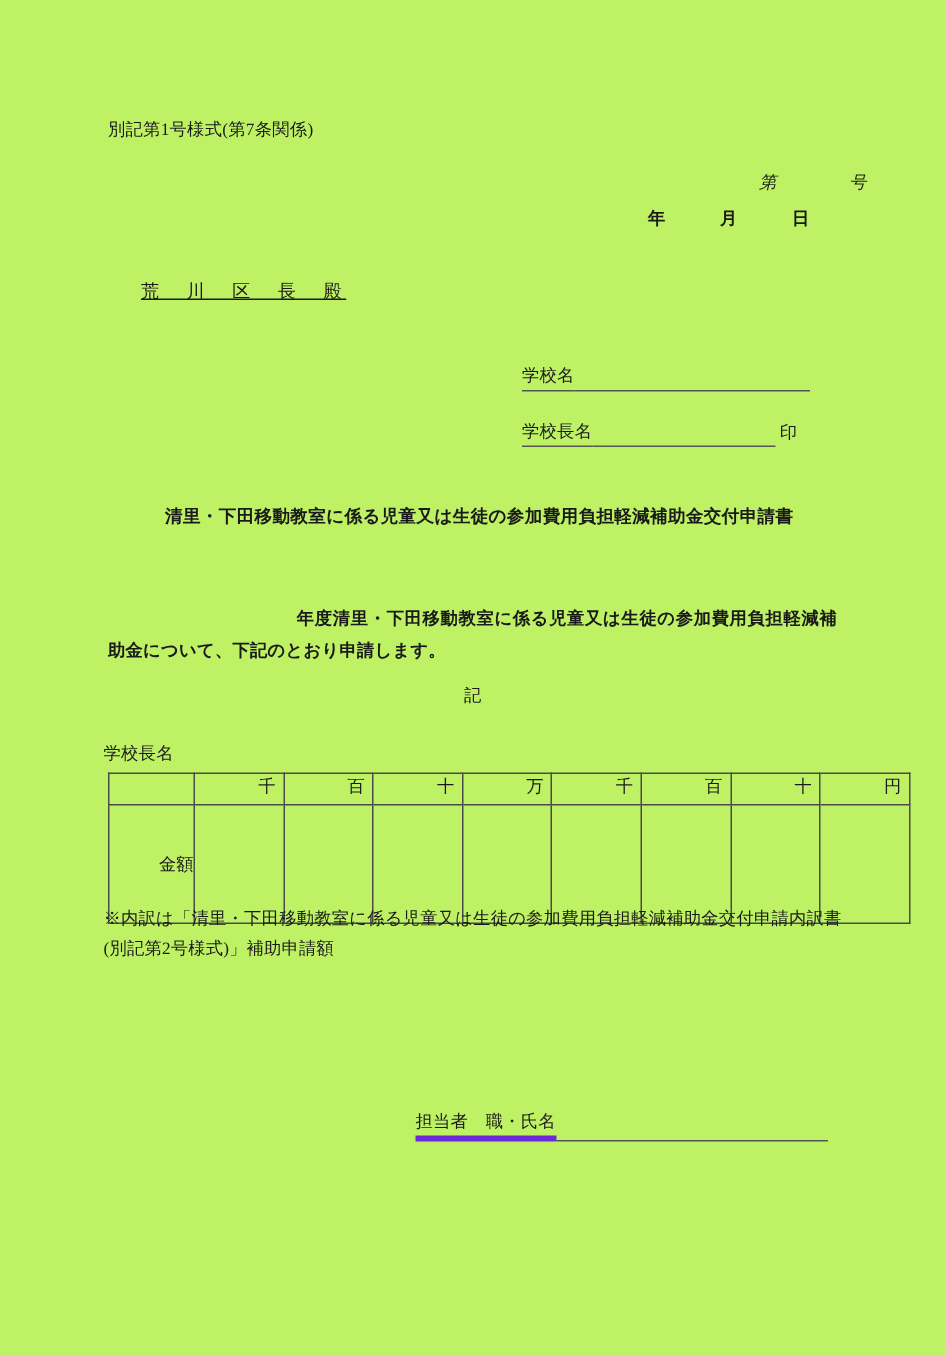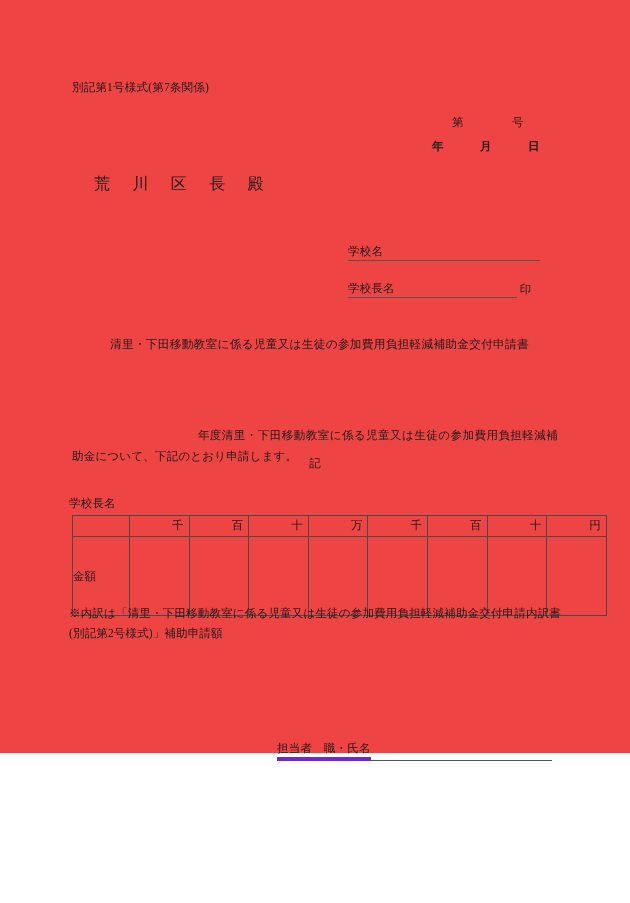--- a/index.html
+++ b/index.html
@@ -15,58 +15,60 @@
     position: relative;
     overflow: hidden;
     -webkit-font-smoothing: antialiased;
   }
 
   .page {
     position: absolute;
     left: 0;
     top: 0;
     width: 630px;
-    height: 753px;
-    background: #ef4444;
+    height: 903px;
+    background: #bef264;
   }
 
   
   .abs {
     position: absolute;
     white-space: pre;
     font-size: 11.5px;
     line-height: 1.0;
     letter-spacing: 0.2px;
   }
 
   
   #form-number {
     left: 72px;
     top: 82px;
   }
 
   #doc-number {
-    left: 452px;
+    left: 506px;
     top: 117px;
     letter-spacing: 0.5px;
+    font-style: italic;
   }
 
   #doc-date {
     left: 432px;
     top: 141px;
     letter-spacing: 0.5px;
     font-weight: bold;
   }
 
   
   #addressee {
     left: 94px;
-    top: 176px;
+    top: 188px;
     letter-spacing: 3.2px;
-    font-size: 16px;
+    font-size: 12px;
+    text-decoration: underline;
   }
 
   
   .field-row {
     position: absolute;
     display: flex;
     align-items: flex-end;
   }
   #school-name-row {
     left: 348px;
@@ -97,33 +99,35 @@
     padding-left: 3px;
     white-space: pre;
   }
 
   
   #doc-title {
     left: 110px;
     top: 339px;
     font-size: 11.7px;
     letter-spacing: 0.25px;
+    font-weight: bold;
   }
 
   
   #body-paragraph {
     position: absolute;
     left: 72px;
-    top: 425px;
+    top: 403px;
     width: 486px;
     font-size: 11.5px;
     line-height: 21px;
     text-align: justify;
     text-indent: 66px;
     letter-spacing: 0.2px;
+    font-weight: bold;
   }
 
   
   #ki-mark {
     position: absolute;
     left: 0;
     top: 456px;
     width: 630px;
     text-align: center;
     font-size: 11.5px;
@@ -150,21 +154,21 @@
     vertical-align: top;
   }
   #amount-table td.unit-head {
     height: 19px;
     text-align: right;
     padding-right: 5px;
     padding-top: 1px;
     line-height: 17px;
   }
   #amount-table td.label-cell {
-    text-align: left;
+    text-align: right;
     vertical-align: middle;
     height: 78px;
   }
   #amount-table td.value-cell {
     height: 58px;
   }
   .col-label { width: 56px; }
   .col-digit { width: 53.6px; }
 
   

